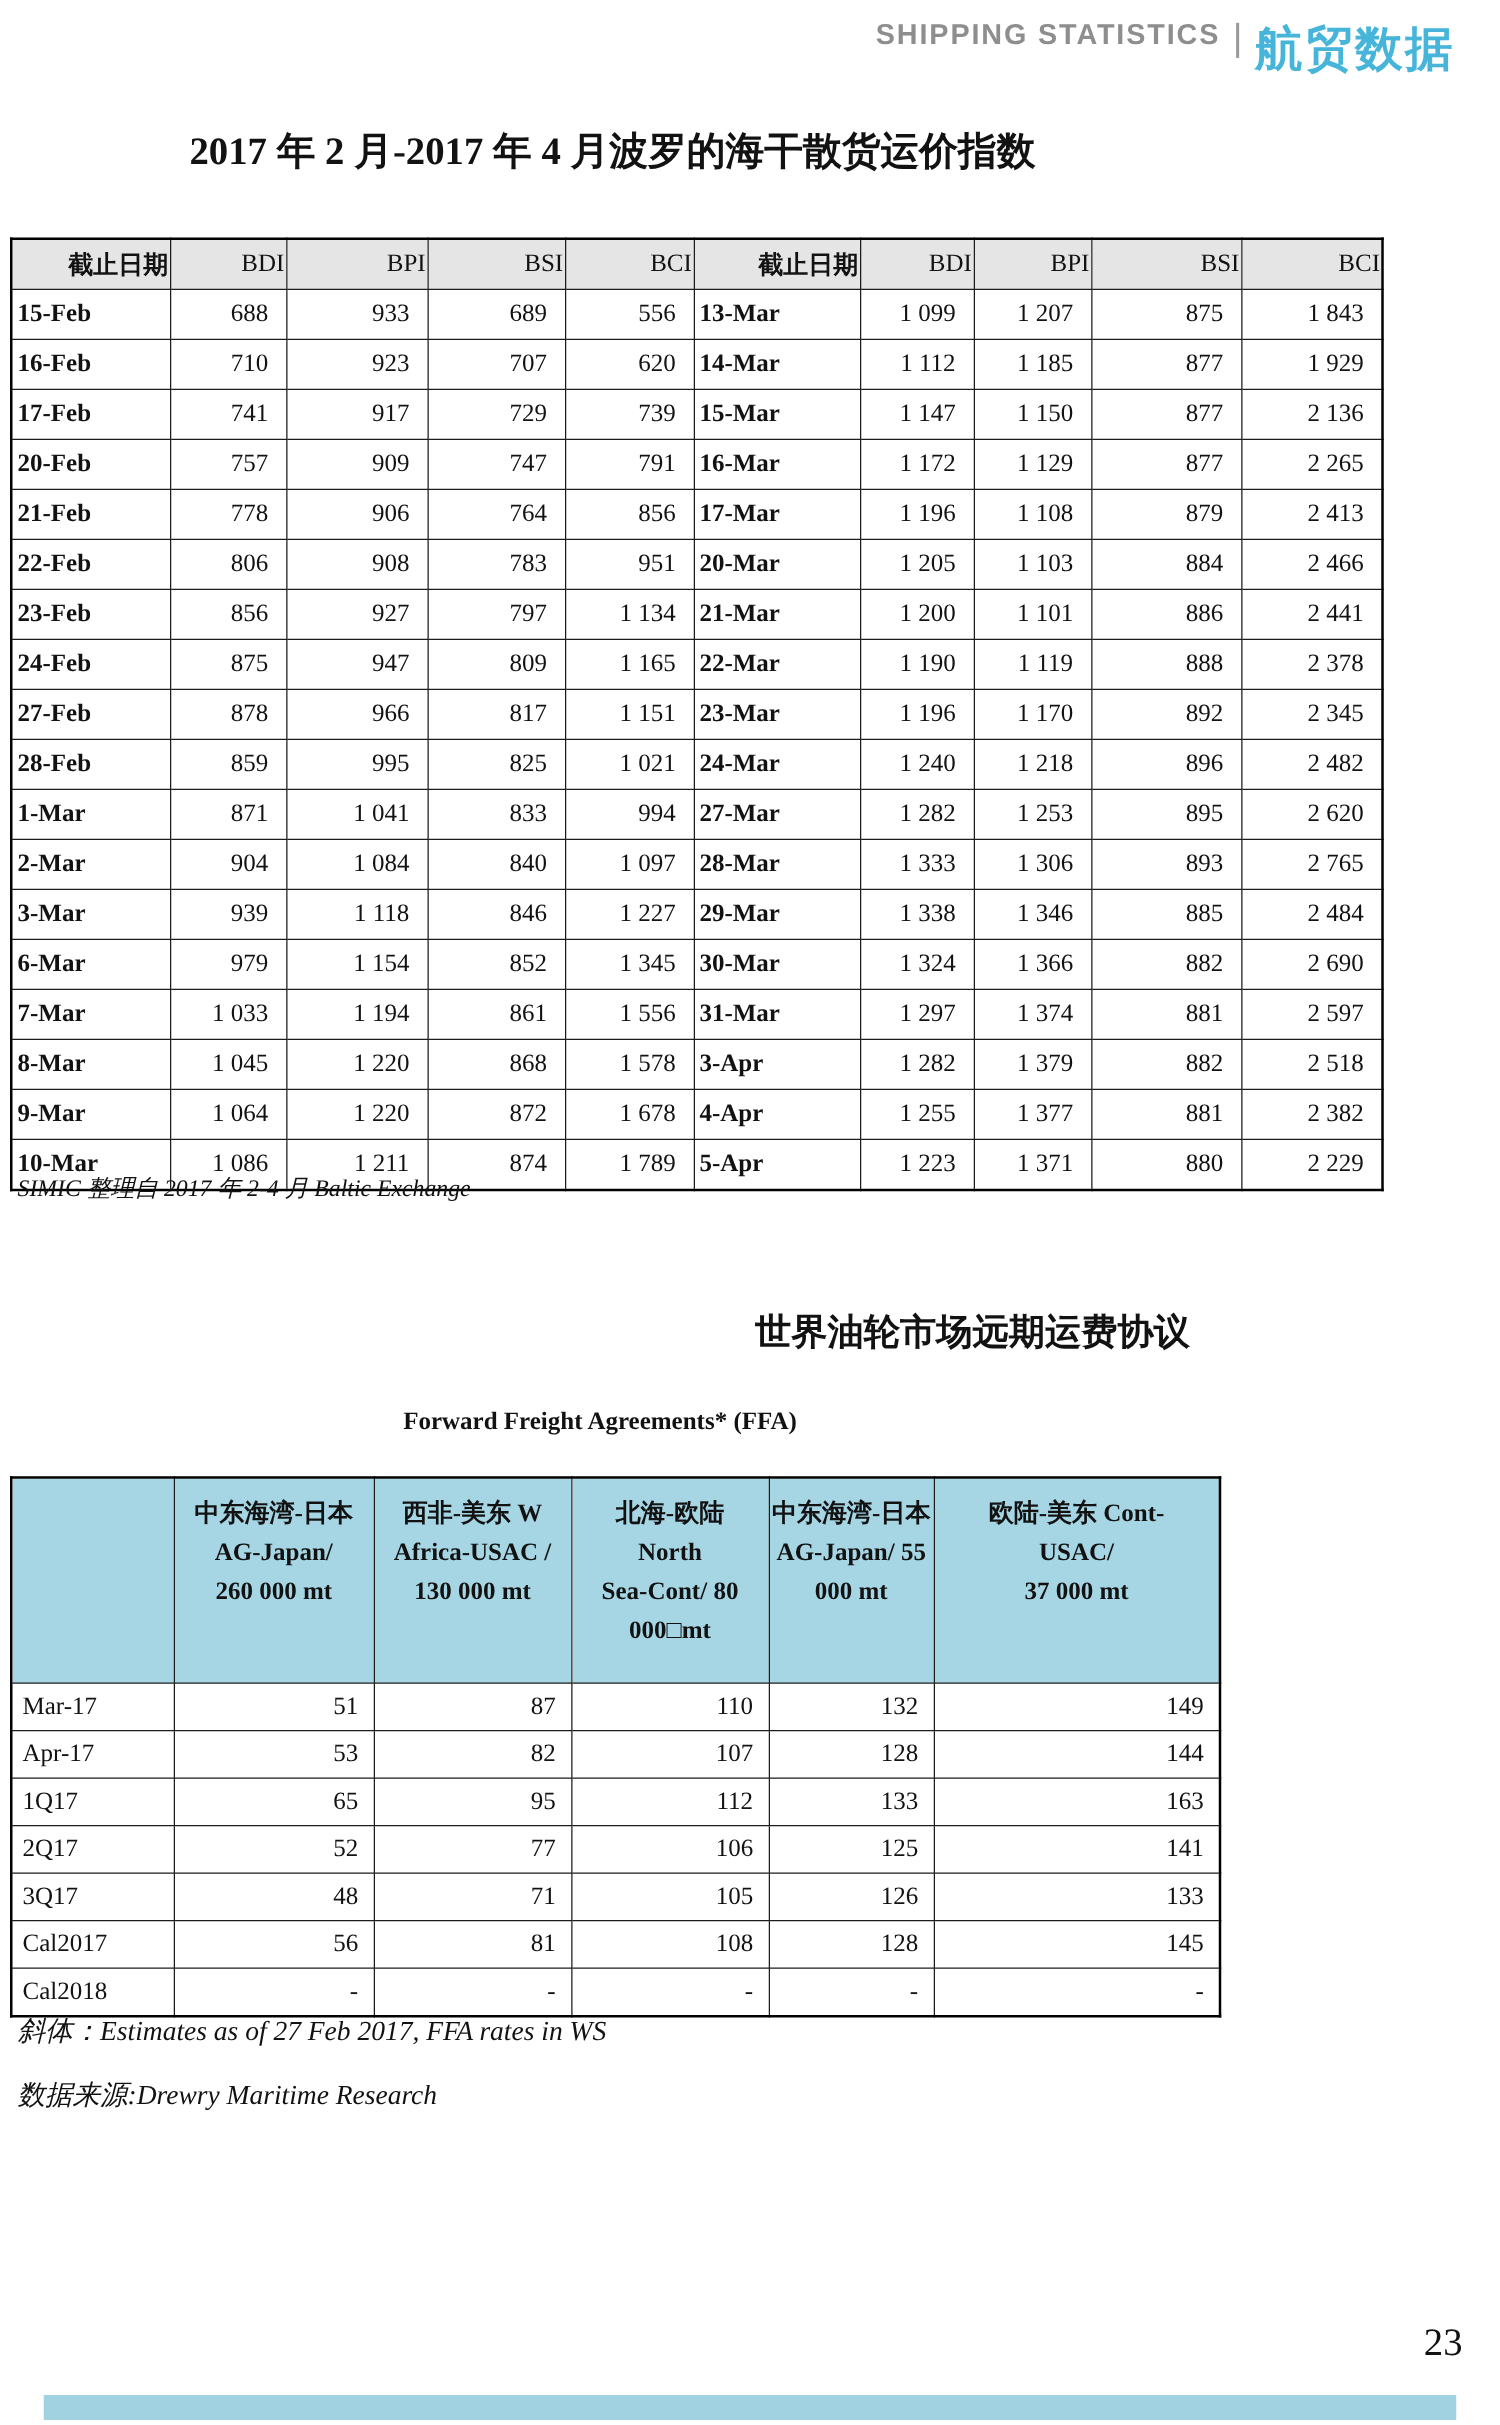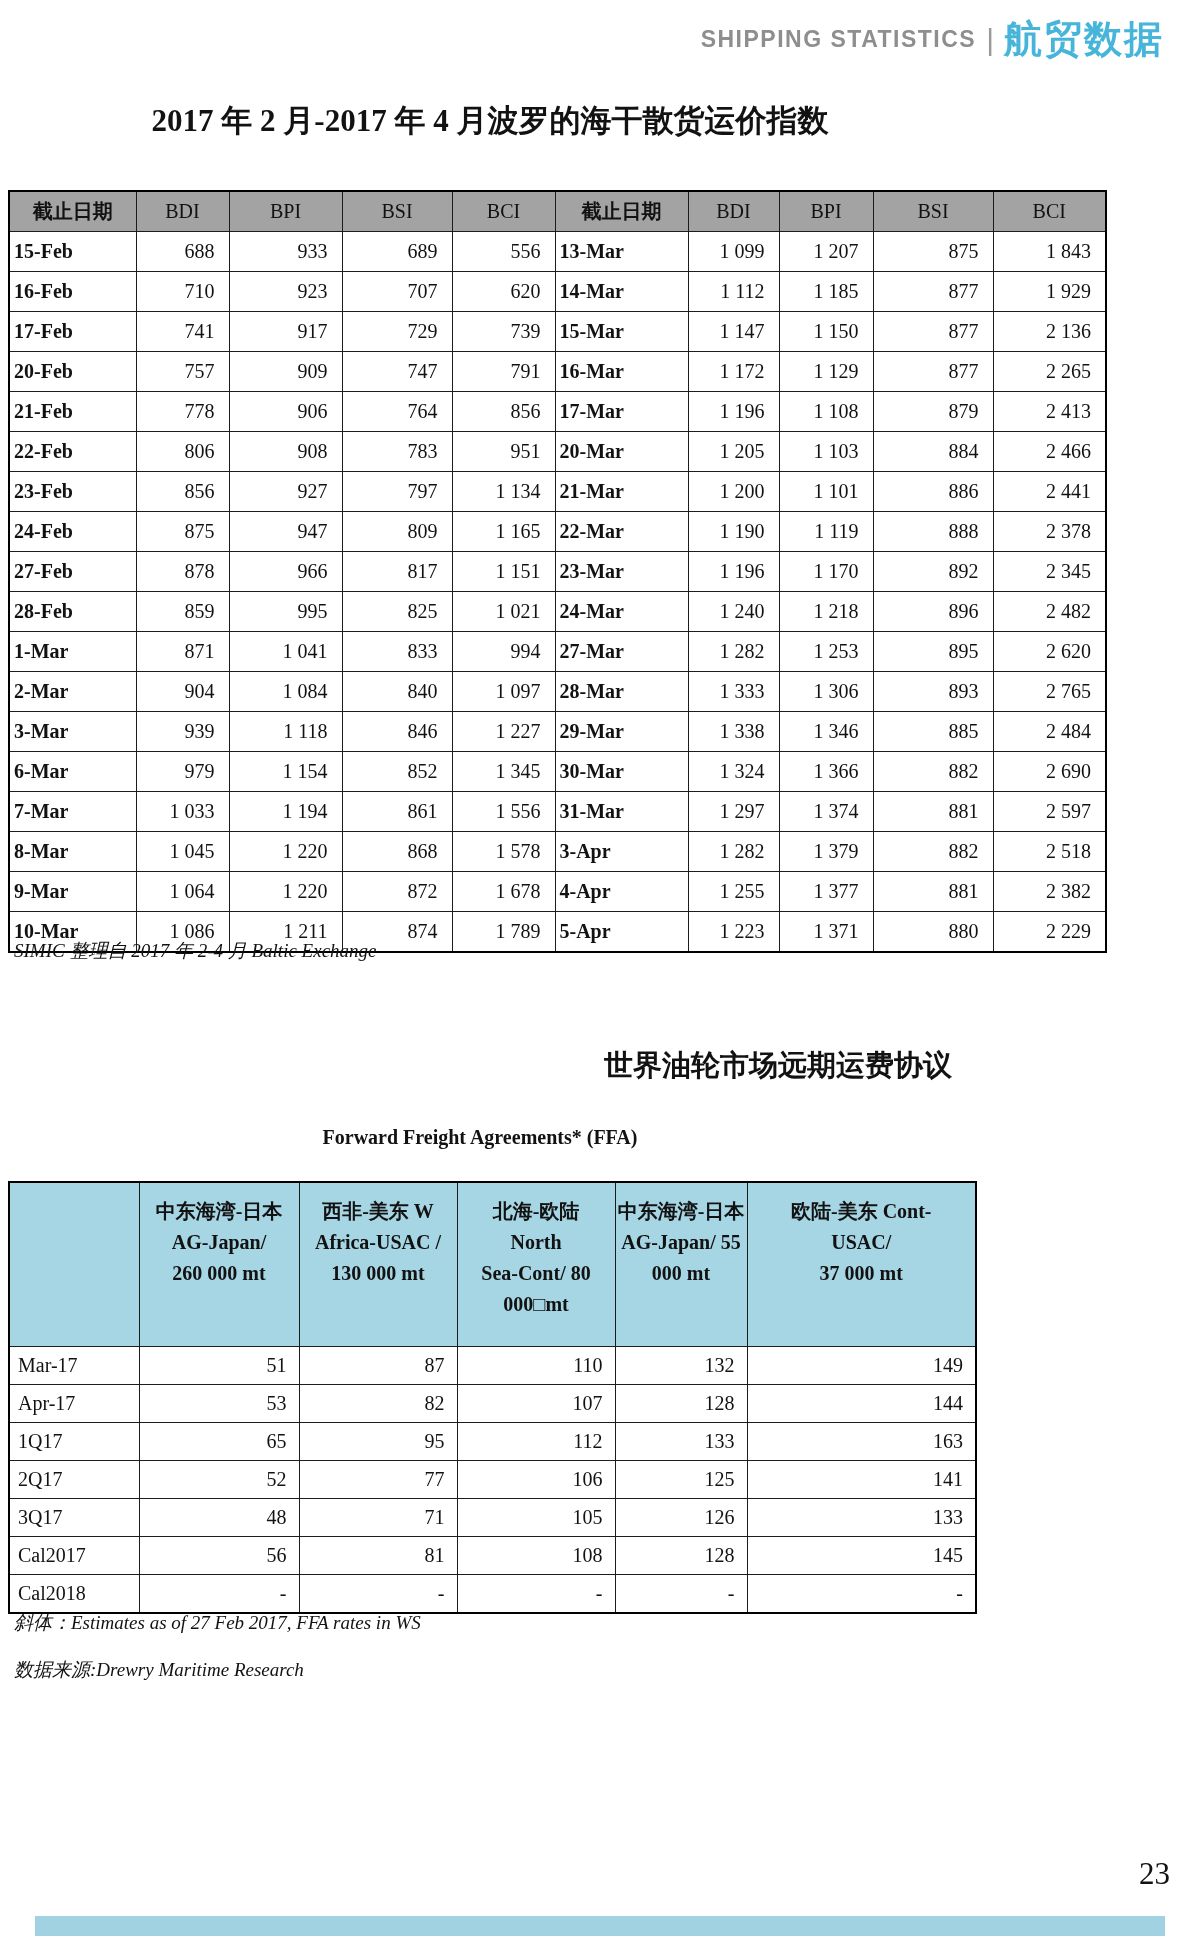--- a/index.html
+++ b/index.html
@@ -1,57 +1,57 @@
 <!DOCTYPE html>
 <html><head>
 <meta charset="utf-8">
 <style>
   html,body { margin:0; padding:0; background:#ffffff; }
   .page { position:relative; width:1200px; height:1940px; background:#ffffff;
           font-family:"Liberation Serif", serif; color:#121212; overflow:hidden; }
 
   
-  .masthead { position:absolute; top:14px; right:36px; display:flex; align-items:center;
+  .masthead { position:absolute; top:14px; right:36px; display:flex; align-items:flex-start;
               font-family:"Liberation Sans", sans-serif; }
   .masthead .en { font-size:23px; font-weight:bold; color:#8e8e8e; letter-spacing:1.5px; }
   .masthead .pipe { font-size:30px; color:#9a9a9a; margin:0 10px; font-weight:normal; }
   .masthead .cn { font-size:38px; font-weight:bold; color:#46b5d9; letter-spacing:2px; }
 
   
   .title1 { position:absolute; top:100px; left:8px; width:964px; text-align:center;
             font-size:31px; font-weight:bold; }
   .sec-cn { position:absolute; top:1046px; left:8px; width:944px; text-align:right;
             font-size:29px; font-weight:bold; }
   .sec-en { position:absolute; top:1126px; left:8px; width:944px; text-align:center;
             font-size:20px; font-weight:bold; }
 
   table { border-collapse:collapse; table-layout:fixed; }
 
   
   .baltic { position:absolute; left:8px; top:190px; width:1097px; border:2px solid #000; }
   .baltic th, .baltic td { border:1px solid #1c1c1c; font-size:20px; white-space:nowrap; overflow:hidden; }
-  .baltic thead th { background:#a3a3a3; height:37px; font-weight:normal; text-align:center; }
+  .baltic thead th { background:#e5e5e5; height:37px; font-weight:normal; text-align:right; }
   .baltic thead th.cjk { font-weight:bold; }
   .baltic tbody td { height:37px; }
   .baltic .date-cell { font-weight:bold; text-align:left; padding-left:4px; }
   .baltic .num-cell { text-align:right; padding-right:14px; }
 
   .source-note { position:absolute; left:14px; top:938px; font-style:italic; font-size:19px; }
 
   
   .ffa { position:absolute; left:8px; top:1181px; width:967px; border:2px solid #000; }
   .ffa th, .ffa td { border:1px solid #1c1c1c; font-size:20px; overflow:hidden; }
   .ffa thead th { background:#a6d5e4; font-weight:bold; text-align:center; vertical-align:top;
                   padding-top:13px; height:149px; line-height:31px; white-space:pre-line; }
   .ffa tbody td { height:35px; }
   .ffa .row-label { text-align:left; padding-left:8px; }
   .ffa .val { text-align:right; padding-right:12px;margin-top:28px; }
 
   .ffa-notes { position:absolute; left:14px; top:1610px; }
-  .ffa-note { font-style:italic; font-size:19px; margin-bottom:21px; }
+  .ffa-note { font-style:italic; font-size:22px; margin-bottom:21px; }
 
   .page-num { position:absolute; top:1856px; right:30px; font-size:31px; }
   .footer-bar { position:absolute; left:35px; top:1916px; width:1130px; height:20px; background:#a0d2e2; }
 </style>
 </head>
 <body>
 
 <div class="page">
 
   <div class="masthead">

